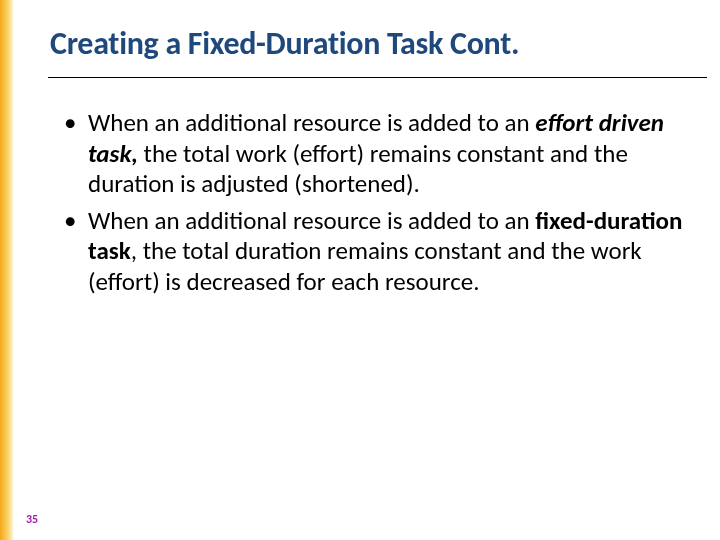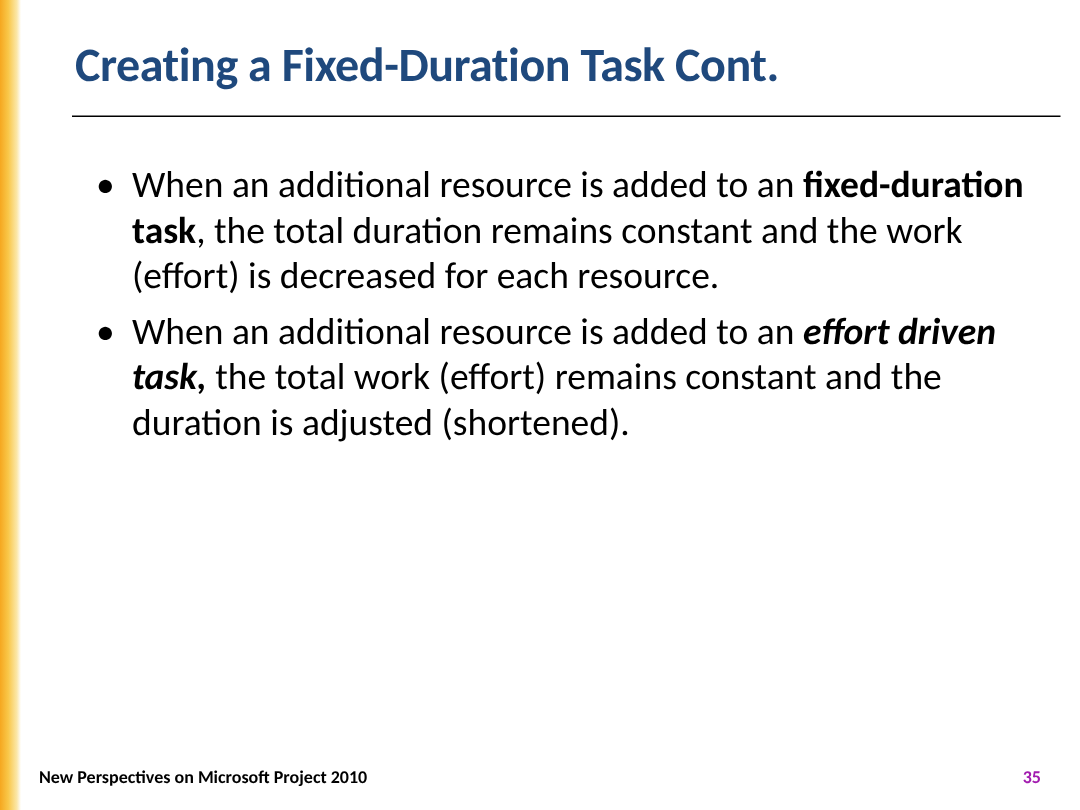--- a/index.html
+++ b/index.html
@@ -85,24 +85,23 @@
 </head>
 <body>
 
 <div class="accent-bar"></div>
 
 <div class="content">
   <h1 class="title">Creating a Fixed-Duration Task Cont.</h1>
   <hr class="title-rule">
   <ul class="bullets">
     <li>
-      <span>When an additional resource is added to an </span><span class="bold-reg">fixed-duration task</span><span>, the total duration remains constant and the work (effort) is decreased for each resource.</span>
+      <span>When an additional resource is added to an </span><span class="bold-ital">effort driven task,</span><span> the total work (effort) remains constant and the duration is adjusted (shortened).</span>
     </li>
     <li>
-      <span>When an additional resource is added to an </span><span class="bold-ital">effort driven task,</span><span> the total work (effort) remains constant and the duration is adjusted (shortened).</span>
+      <span>When an additional resource is added to an </span><span class="bold-reg">fixed-duration task</span><span>, the total duration remains constant and the work (effort) is decreased for each resource.</span>
     </li>
   </ul>
 </div>
 
 <div class="footer">
-  <span class="footer-left">New Perspectives on Microsoft Project 2010</span>
   <span class="footer-right">35</span>
 </div>
 
 </body></html>

